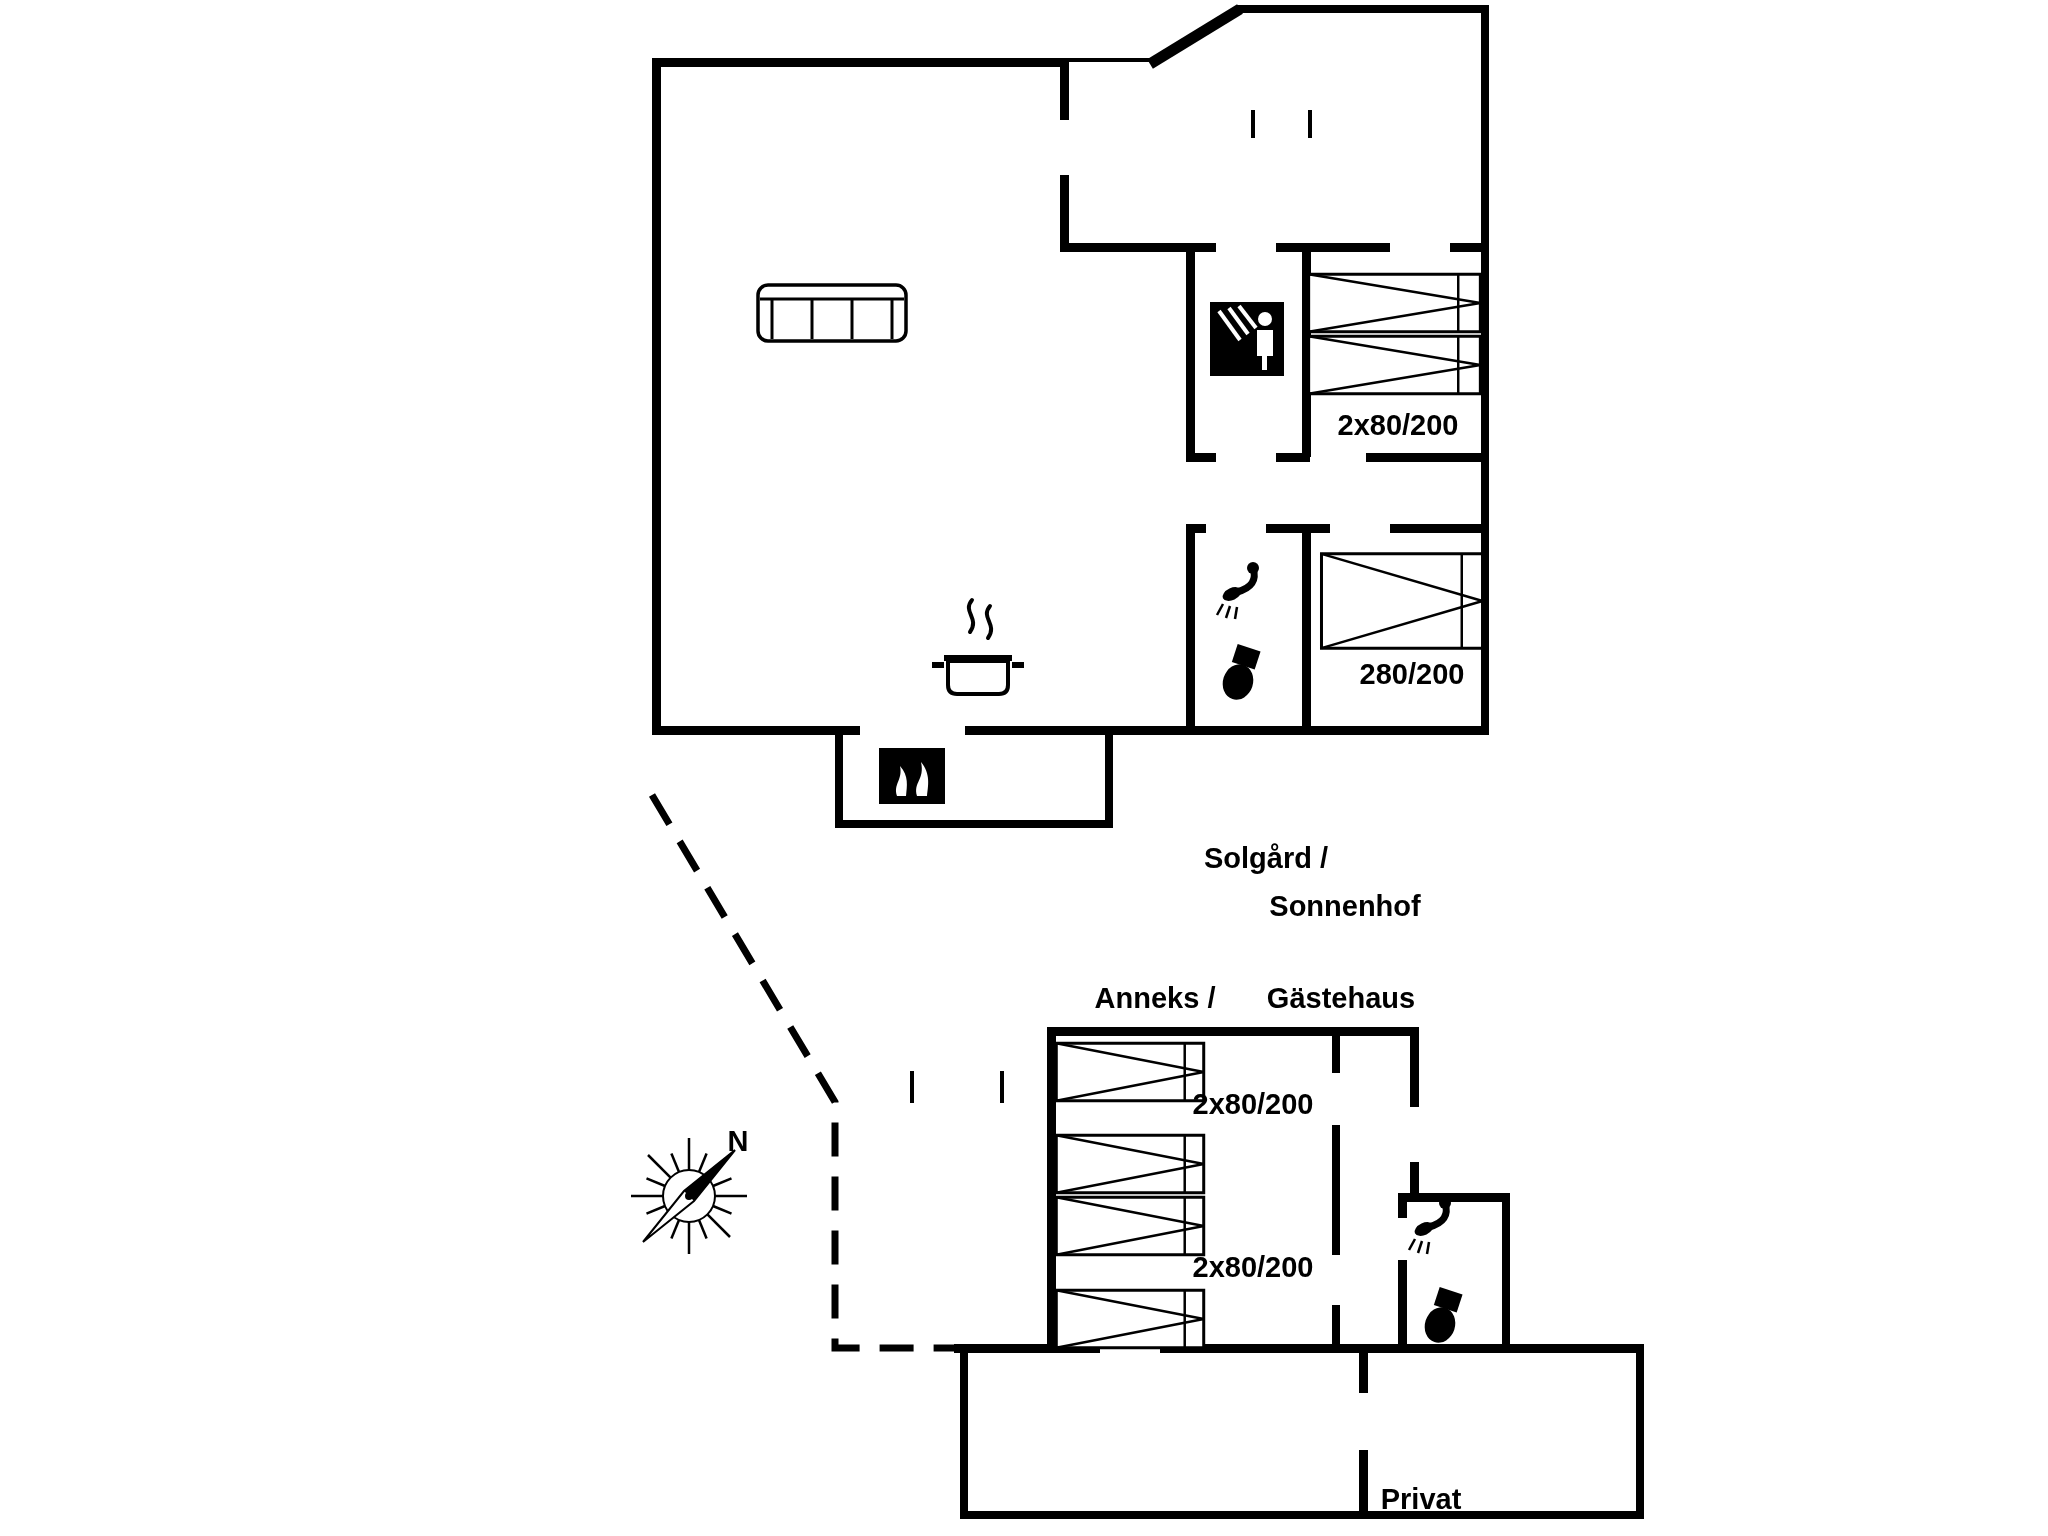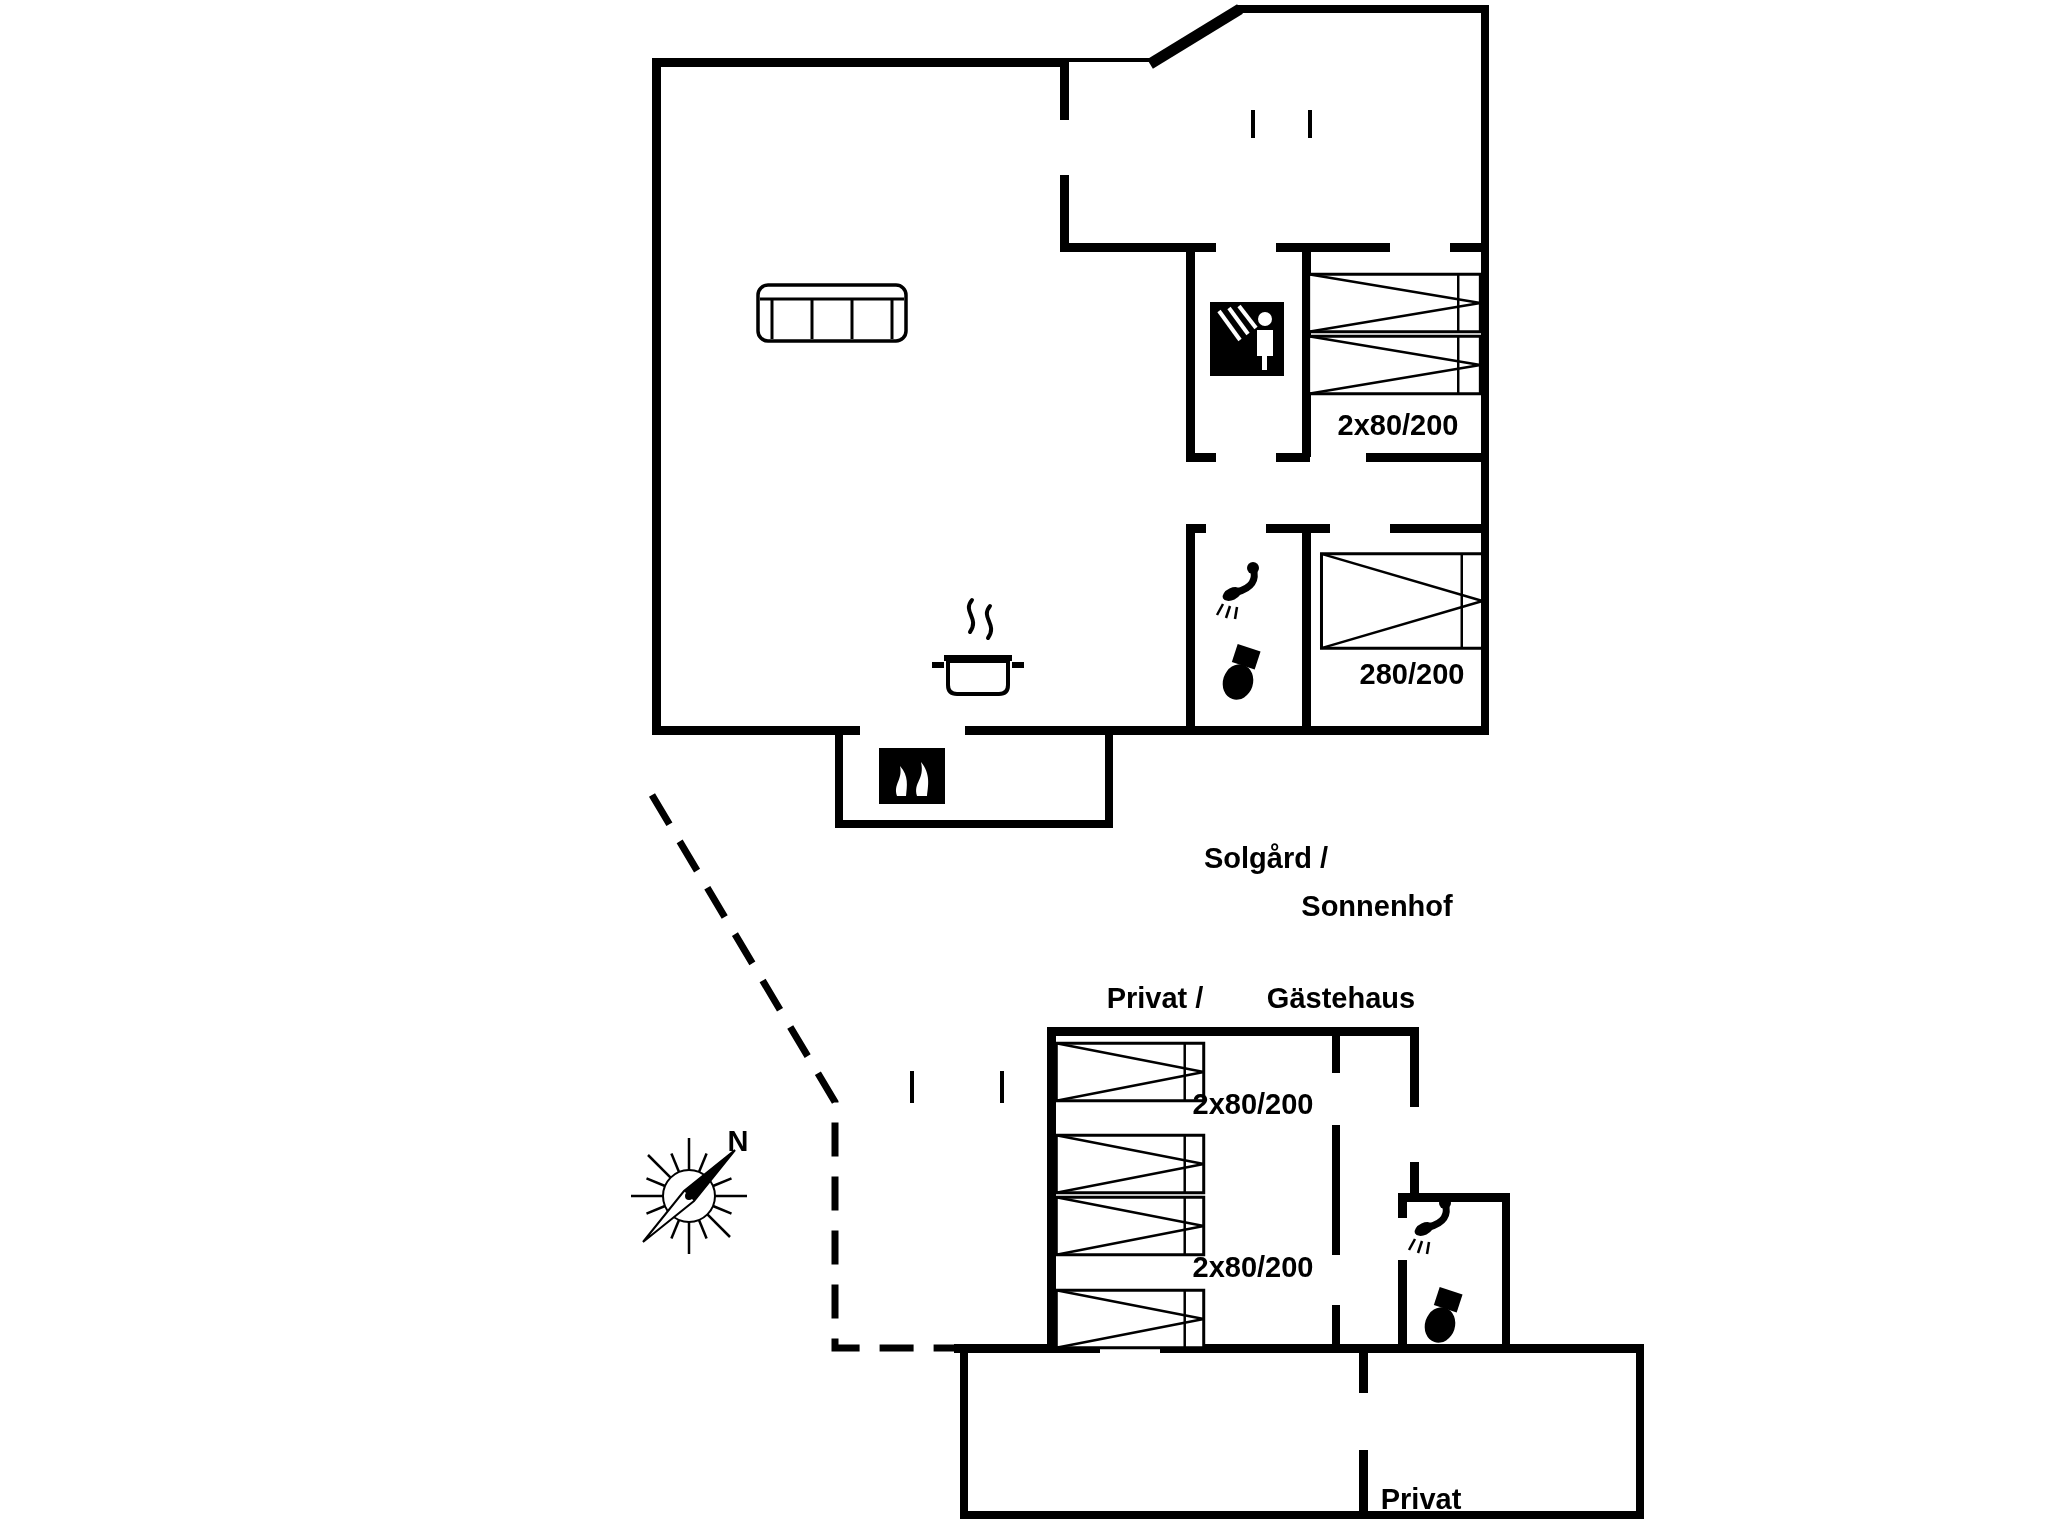--- a/index.html
+++ b/index.html
@@ -190,21 +190,21 @@
       <circle cx="0" cy="0" r="26" fill="none" stroke="#000" stroke-width="2"></circle>
       <polygon points="46,-46 5,5 -46,46 -5,-5" fill="#fff" stroke="#000" stroke-width="2"></polygon>
       <polygon points="46,-46 5,5 -5,-5" fill="#000"></polygon>
       <circle cx="0" cy="0" r="4" fill="#000"></circle>
     </g>
   </svg>
 
   <div class="label" style="left:1398px;top:408px">2x80/200</div>
   <div class="label" style="left:1412px;top:657px">280/200</div>
   <div class="label" style="left:1266px;top:841px">Solgård /</div>
-  <div class="label" style="left:1377px;top:889px">Sonnenhof</div>
-  <div class="label" style="left:1155px;top:981px">Privat /</div>
+  <div class="label" style="left:1345px;top:889px">Sonnenhof</div>
+  <div class="label" style="left:1155px;top:981px">Anneks /</div>
   <div class="label" style="left:1341px;top:981px">Gästehaus</div>
   <div class="label" style="left:1253px;top:1087px">2x80/200</div>
   <div class="label" style="left:1253px;top:1250px">2x80/200</div>
   <div class="label" style="left:1421px;top:1482px">Privat</div>
   <div class="label" style="left:738px;top:1124px">N</div>
 
 </div>
 
 </body></html>

